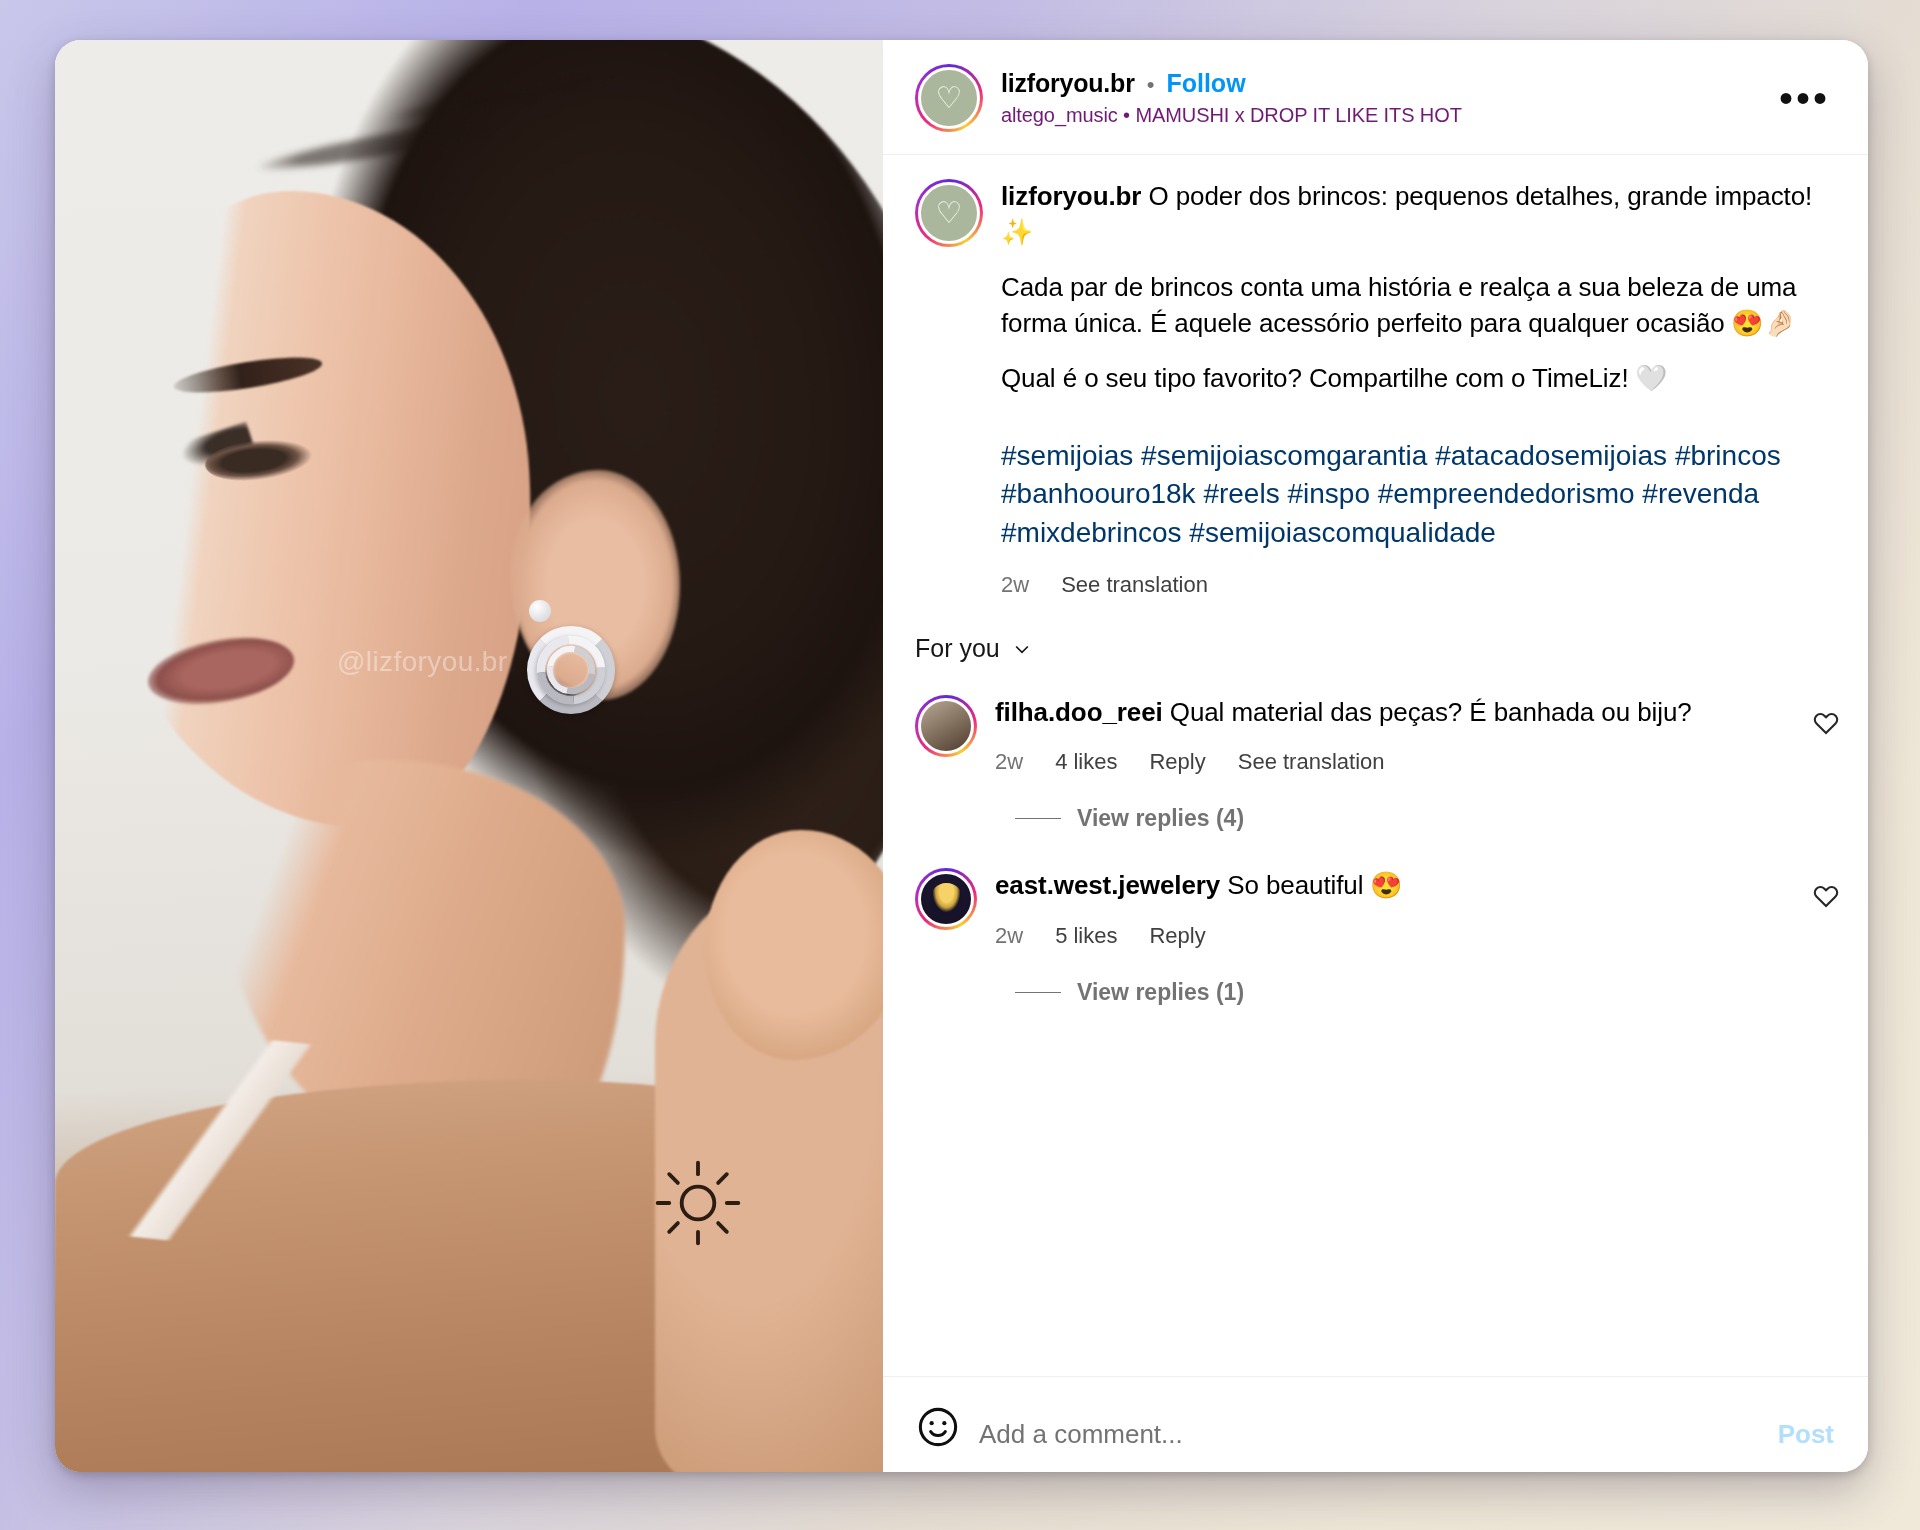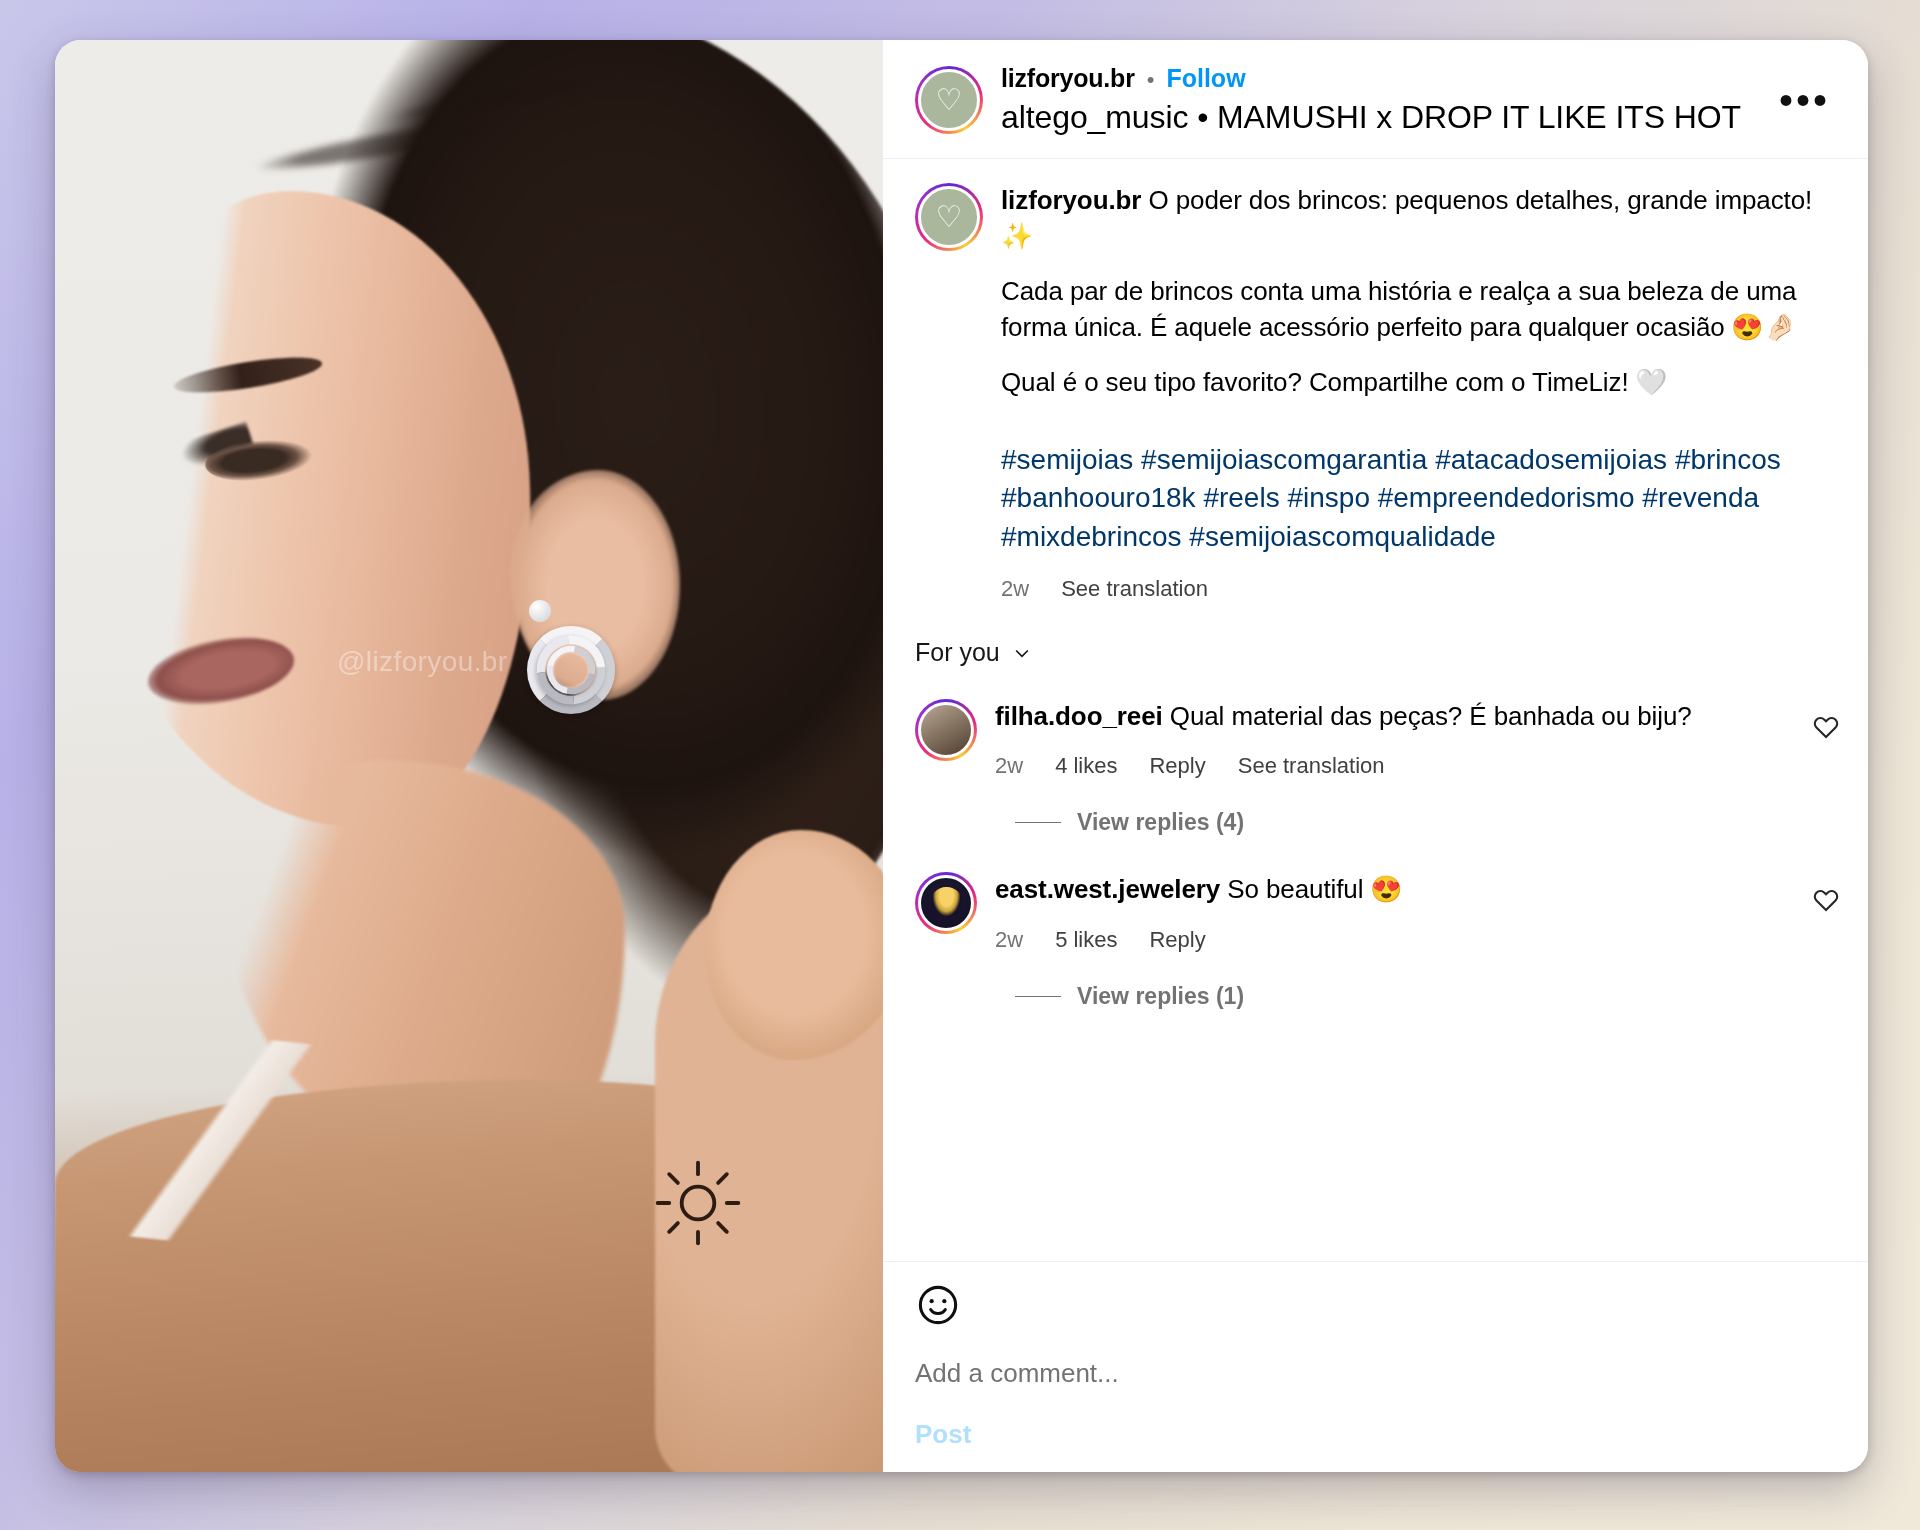--- a/index.html
+++ b/index.html
@@ -214,21 +214,21 @@
     background: radial-gradient(ellipse at 50% 26%, #f7d267 0 30%, #caa43a 46%, #171229 60%);
     border-radius: 50%;
   }
   #header-text { display: flex; flex-direction: column; gap: 6px; min-width: 0; }
   .hdr-line1 { display: flex; align-items: baseline; gap: 12px; }
   .username {
     font-size: 25px; font-weight: bold; color: #000; letter-spacing: -0.2px;
   }
   .dot-sep { color: #737373; font-size: 22px; }
   .follow-link { font-size: 25px; font-weight: bold; color: #0095f6; cursor: pointer; }
-  .audio-line { font-size: 32px; color: #000000; letter-spacing: -0.1px; text-align: right; }
+  .audio-line { font-size: 20px; color: #701a75; letter-spacing: -0.1px; text-align: right; }
   #more-options {
     margin-left: auto; font-size: 40px; line-height: 0.35;
     color: #111; letter-spacing: 3px; cursor: pointer; padding: 0 10px;
   }
 
   
   #comments-scroll {
     flex: 1 1 auto;
     overflow: hidden;
     padding: 0 28px 0 32px;
@@ -280,24 +280,23 @@
   .act-icon.save { margin-right: 0; margin-left: auto; }
   .likes-count {
     font-size: 26px; font-weight: bold; color: #000; margin-top: 24px;
     letter-spacing: -0.2px;
   }
   .post-date { font-size: 23px; color: #737373; margin-top: 10px; }
 
   
   #add-comment-bar {
     border-top: 1px solid #efefef;
-    display: flex; align-items: flex-start; gap: 30px;
+    display: flex; align-items: flex-end; gap: 18px;
     padding: 20px 34px 22px 32px;
     min-height: 96px;
-    flex-direction: column;
   }
   #emoji-icon { width: 46px; height: 46px; cursor: pointer; flex: 0 0 auto; }
   #comment-input {
     flex: 1 1 auto; border: 0; outline: 0;
     font-family: "Liberation Sans", sans-serif;
     font-size: 26px; color: #000; background: transparent;
   }
   #comment-input::placeholder { color: #737373; }
   #post-button {
     font-size: 26px; font-weight: bold; color: #b2dffc;

